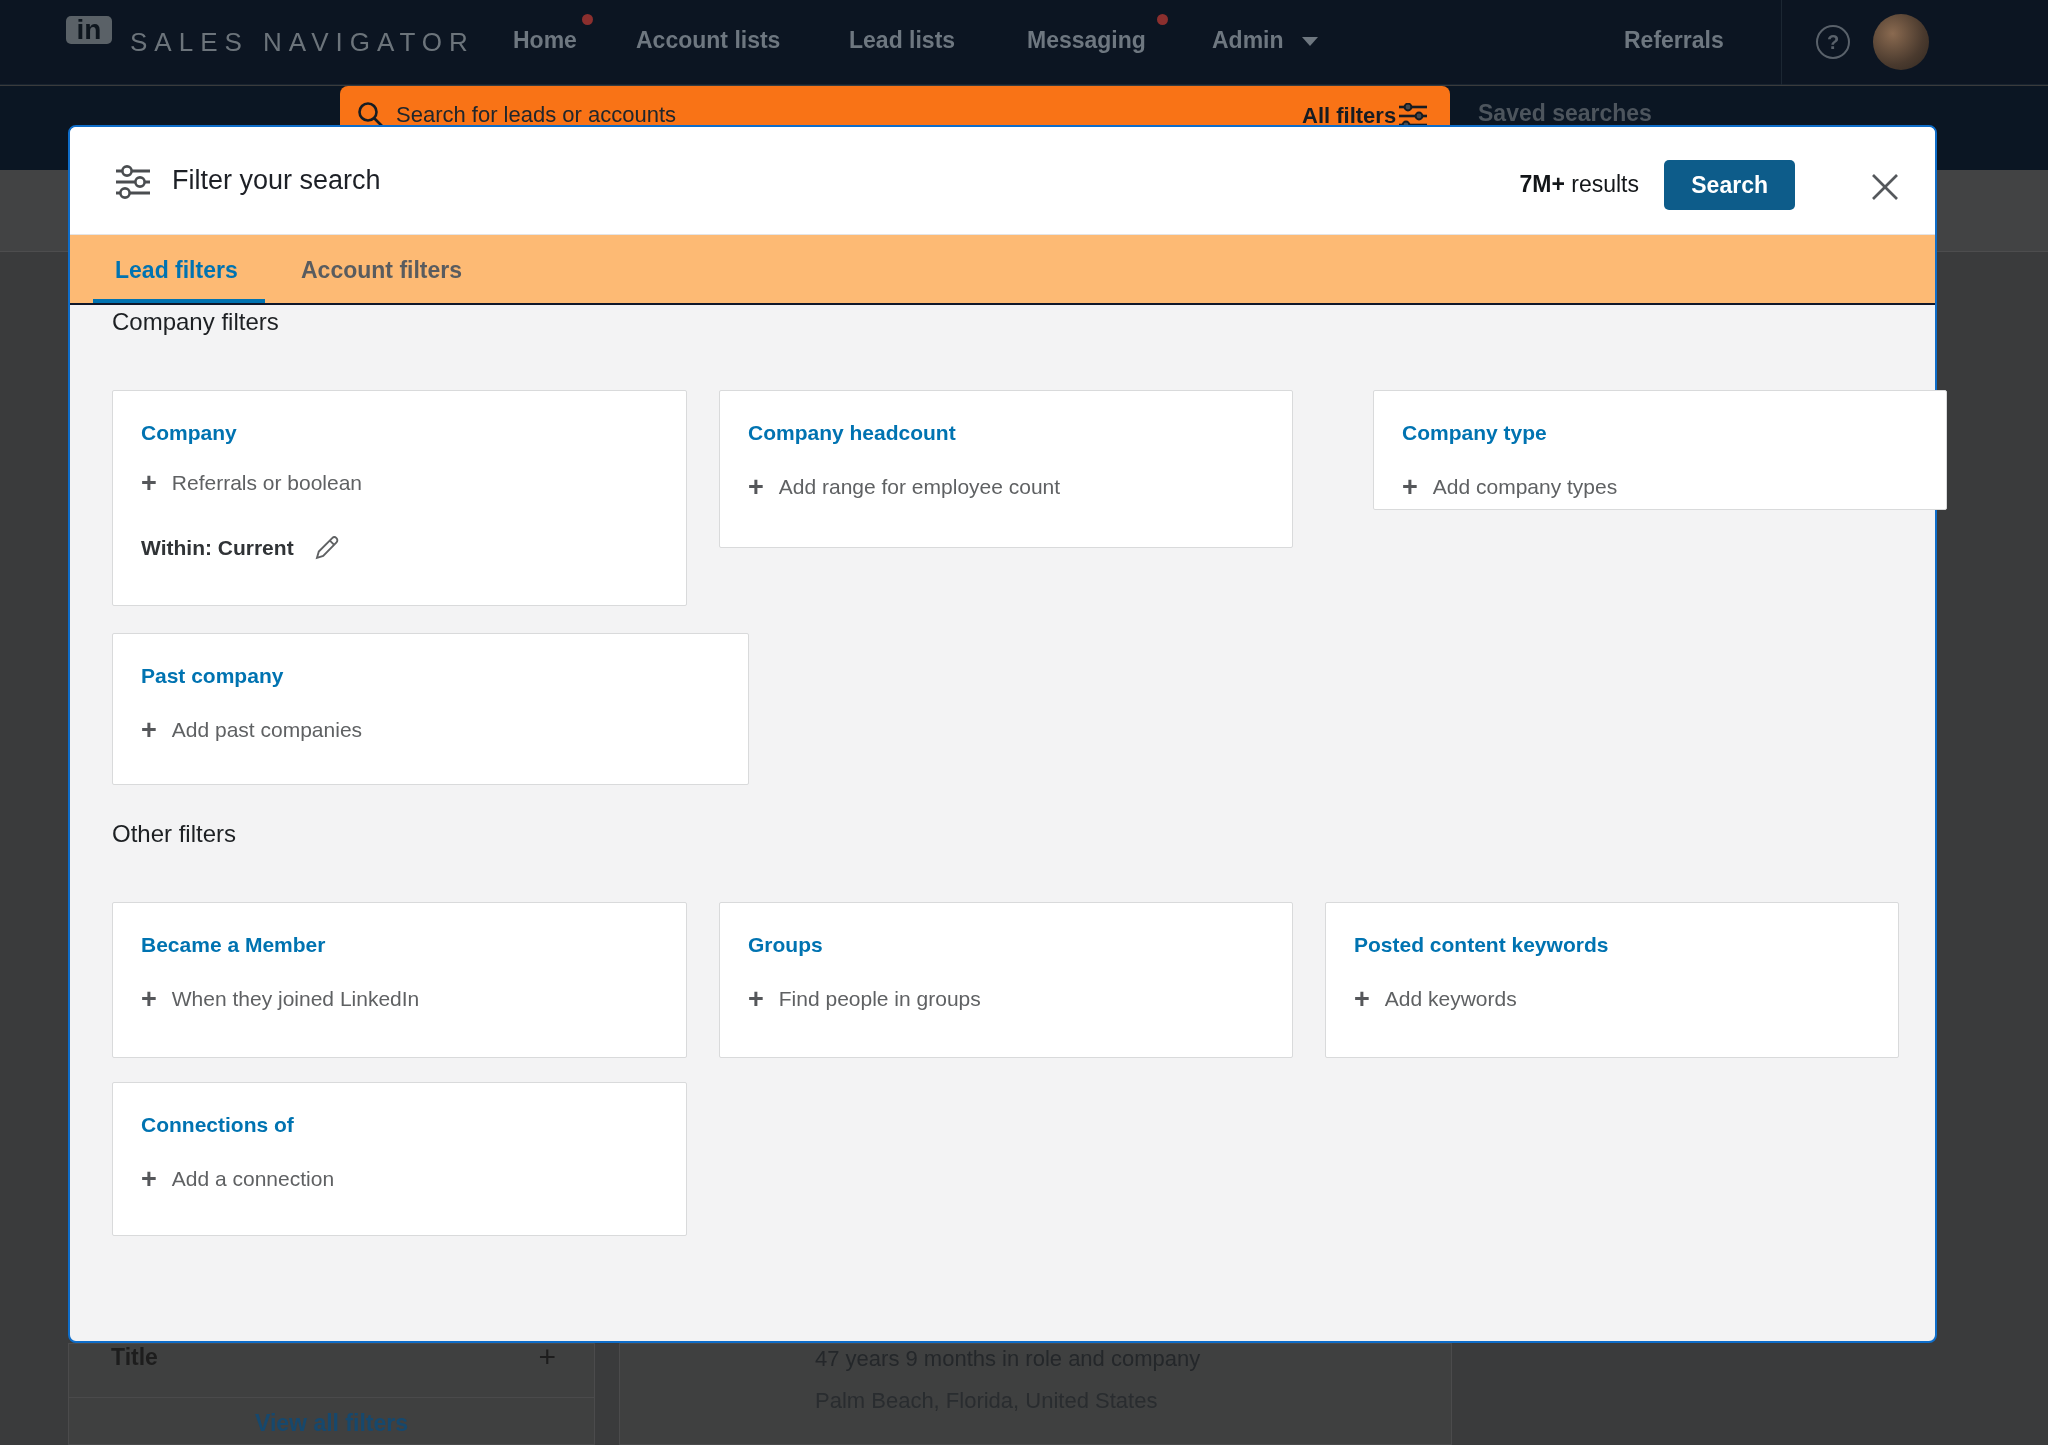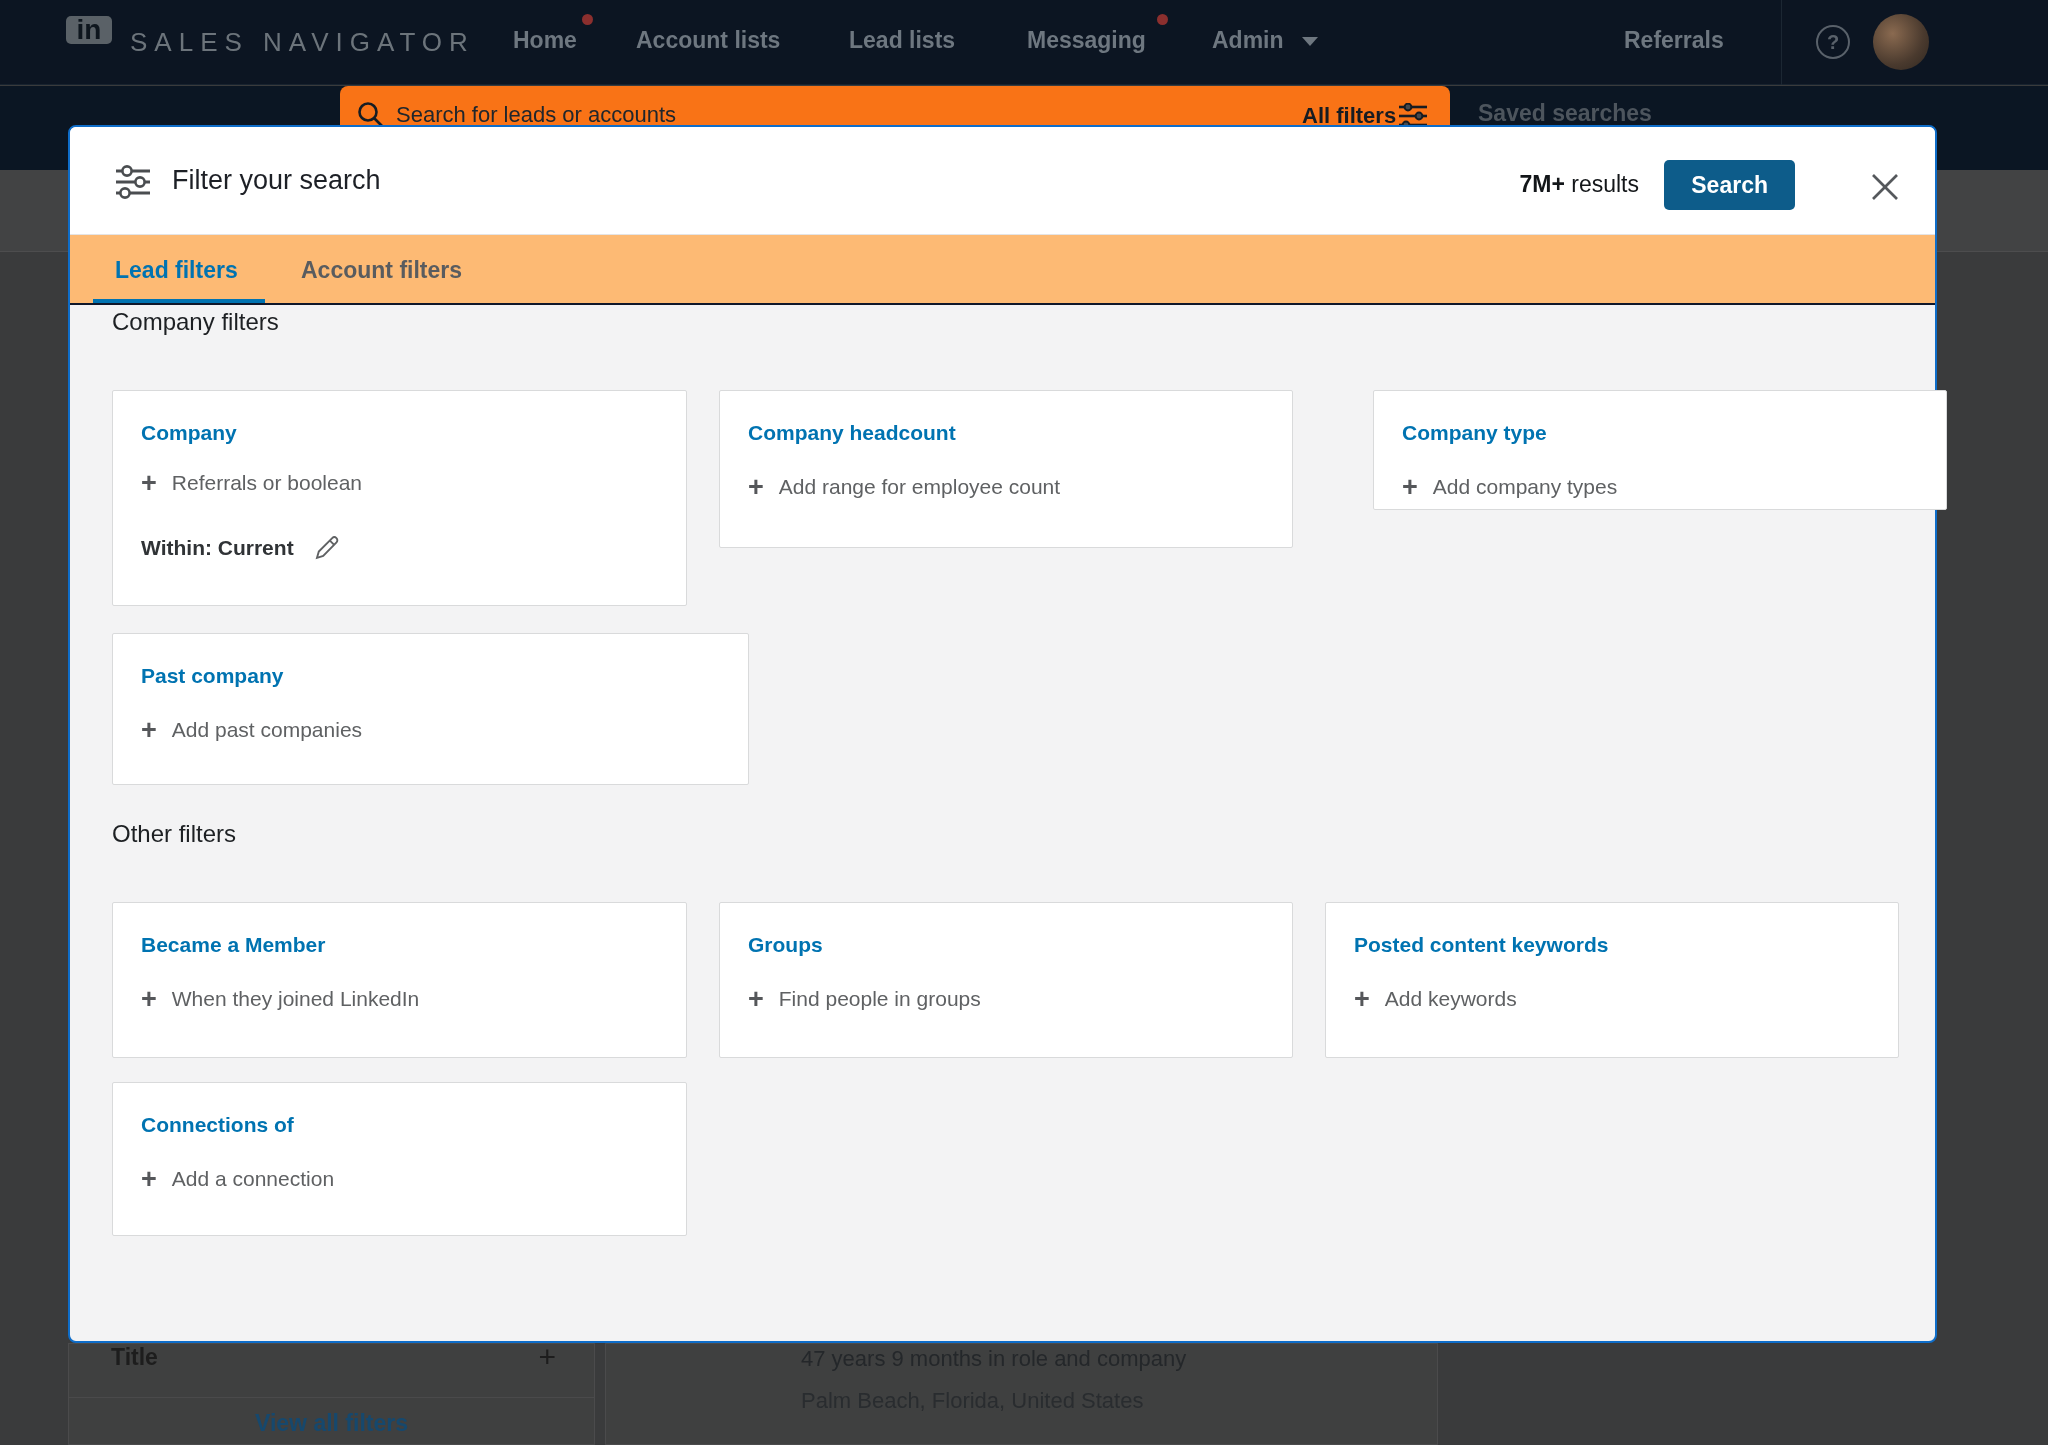--- a/index.html
+++ b/index.html
@@ -34,21 +34,21 @@
   .search-bar { left:340px; top:86px; width:1110px; height:58px; background:#f97316; border-radius:8px; }
   .search-placeholder { left:56px; top:16px; font-size:22px; color:#20262c; }
   .all-filters-label { left:962px; top:17px; font-size:22px; font-weight:600; color:#171c22; }
   .saved-searches { left:1478px; top:100px; font-size:23px; font-weight:600; color:#4d555d; }
 
   .sb-card { left:68px; top:1343px; width:527px; height:102px; background:#3f4040; border:1px solid #4b4b4c; }
   .sb-title { left:42px; top:0px; font-size:23px; font-weight:600; color:#1d1d1d; }
   .sb-plus { right:38px; top:-4px; font-size:30px; font-weight:400; color:#1d1d1d; }
   .sb-divider { left:0; top:53px; width:100%; height:1px; background:#4a4a4b; }
   .sb-viewall { left:0; top:66px; width:100%; text-align:center; font-size:23px; font-weight:600; color:#16486d; }
-  .res-card { left:605px; top:1343px; width:833px; height:102px; background:#3f4040; border:1px solid #4b4b4c; }
+  .res-card { left:619px; top:1343px; width:833px; height:102px; background:#3f4040; border:1px solid #4b4b4c; }
   .res-line1 { left:195px; top:2px; font-size:22px; color:#24272a; }
   .res-line2 { left:195px; top:44px; font-size:22px; color:#292c2f; }
 
   
   .modal { left:68px; top:125px; width:1869px; height:1218px; z-index:10;
            background:#f3f3f4; border:2px solid #0e6dc9; border-radius:8px; }
   .m-head { left:0; top:0; width:100%; height:108px; background:#fff;
             border-bottom:1px solid #e4e4e5; border-radius:6px 6px 0 0; }
   .m-title { left:102px; top:38px; font-size:27px; color:#1d2026; }
   .m-results { right:296px; top:44px; font-size:23px; color:#131619; }

